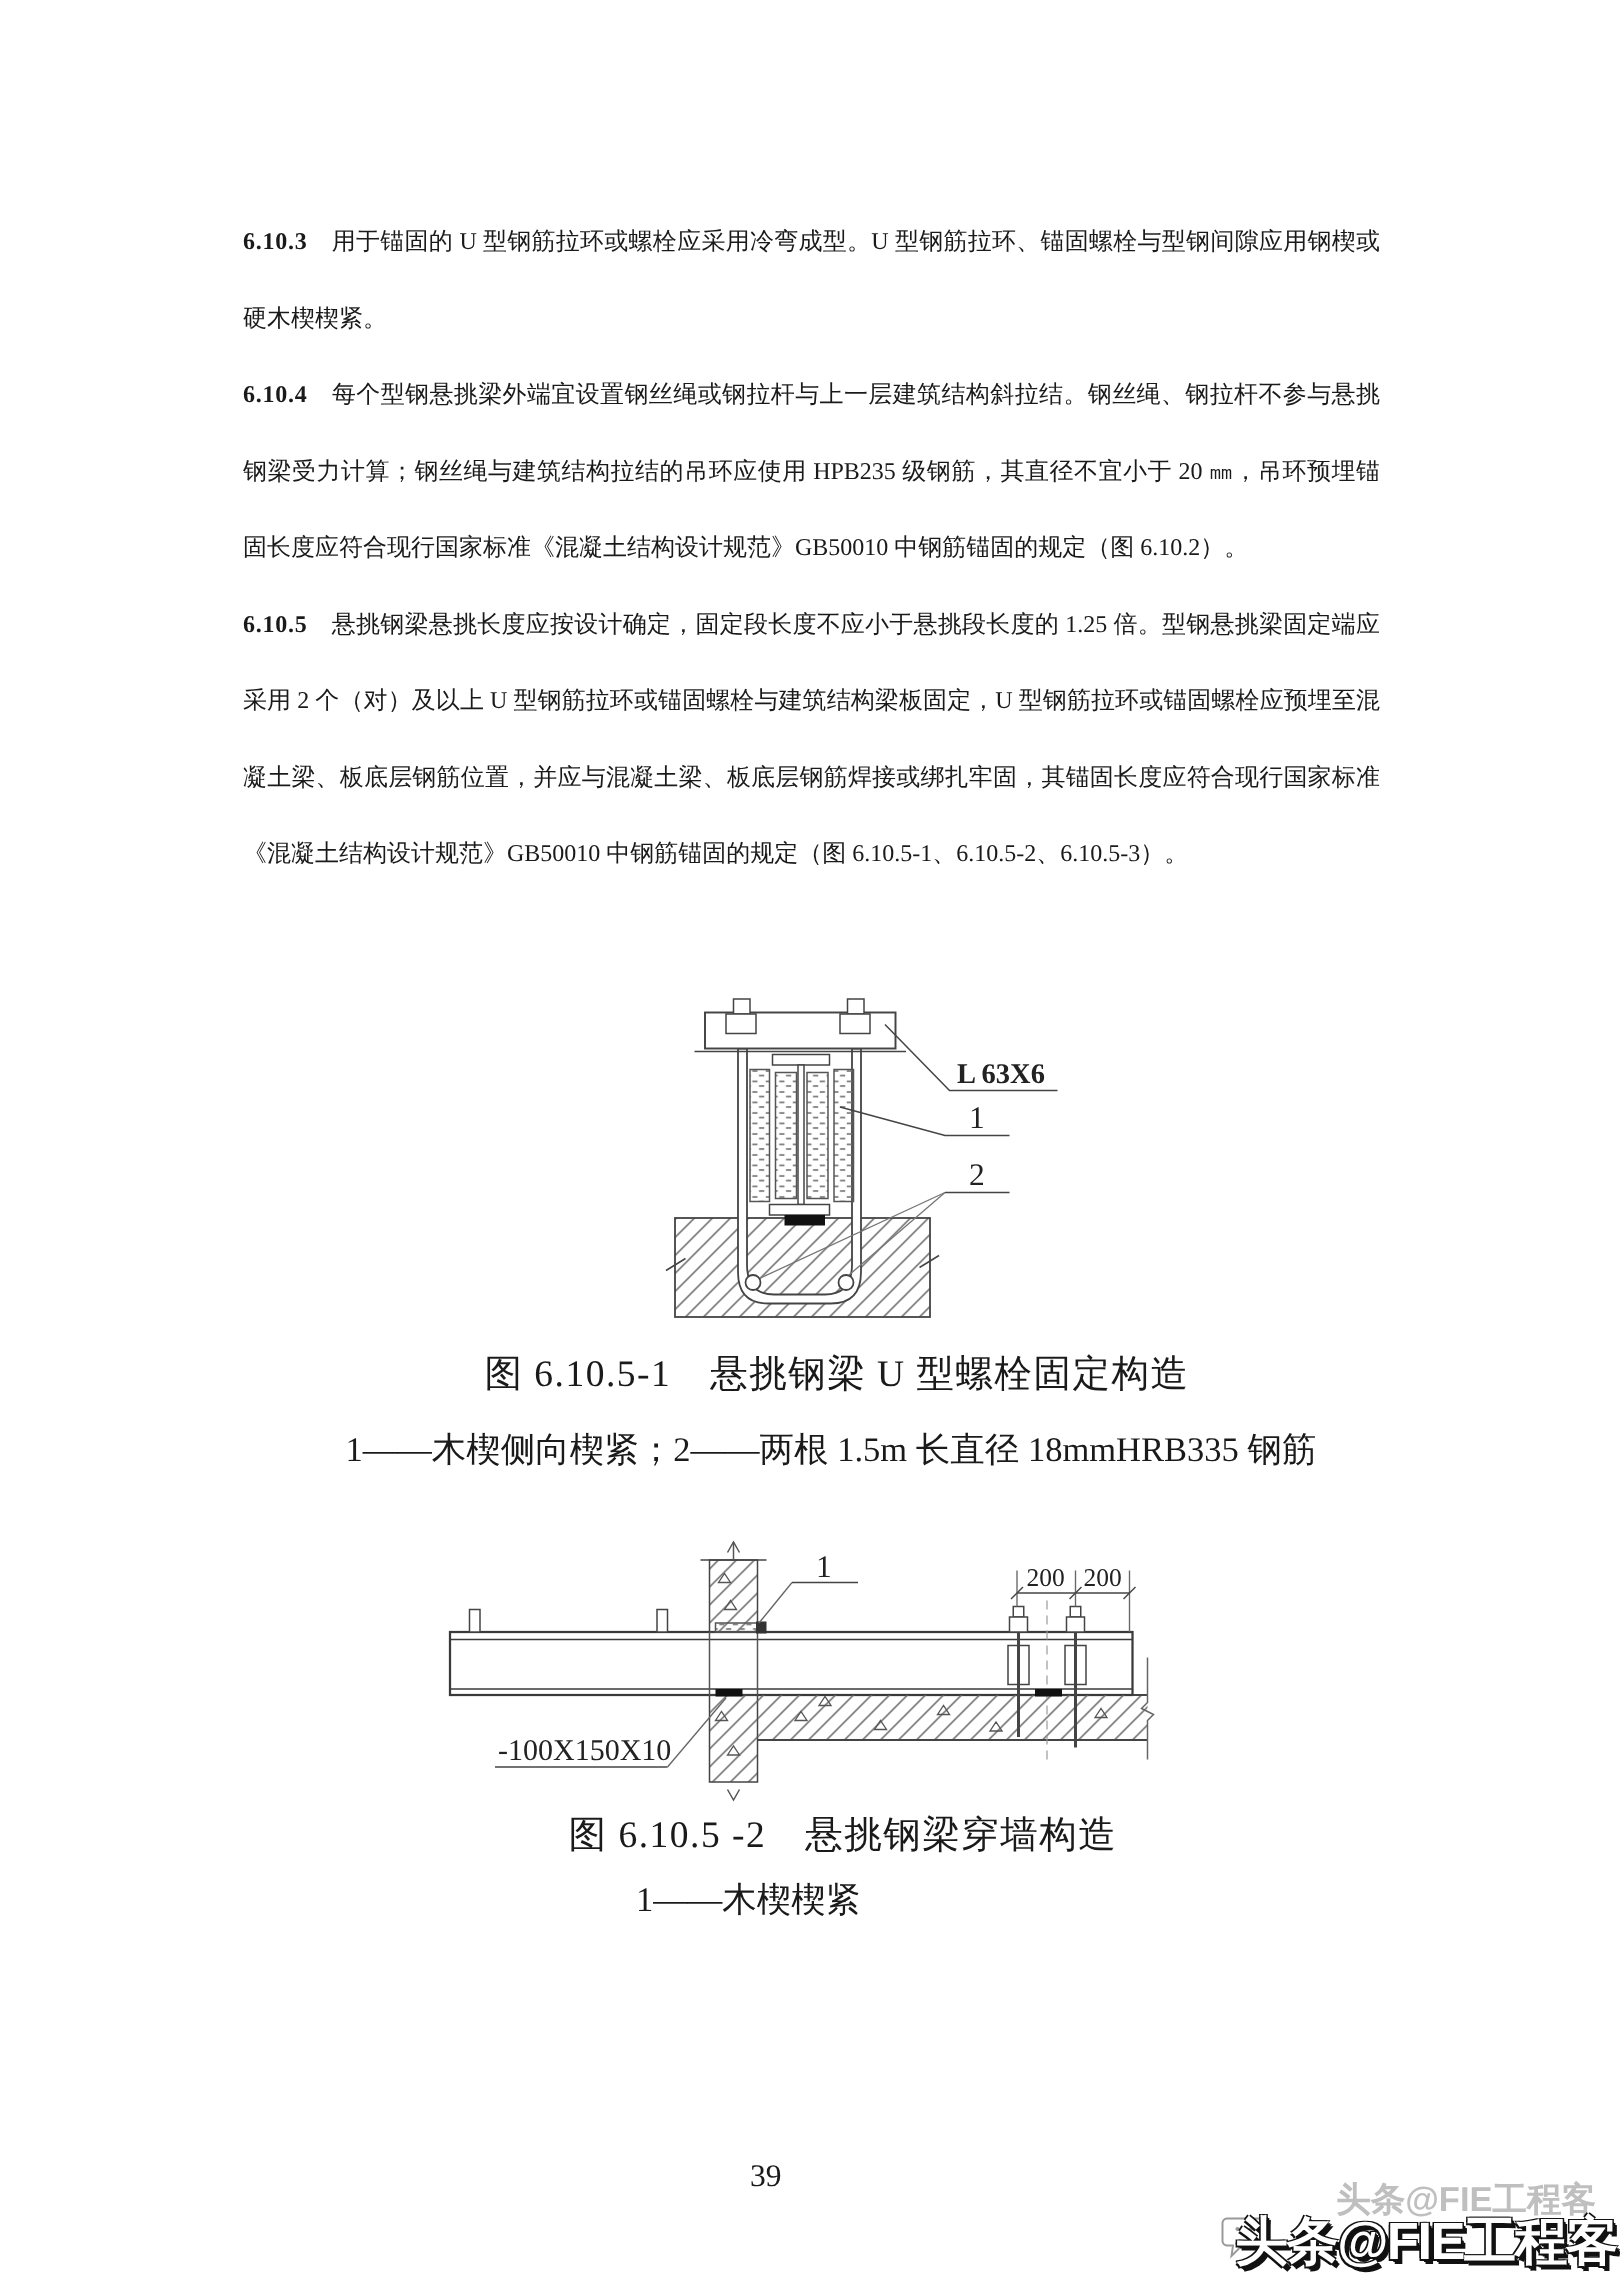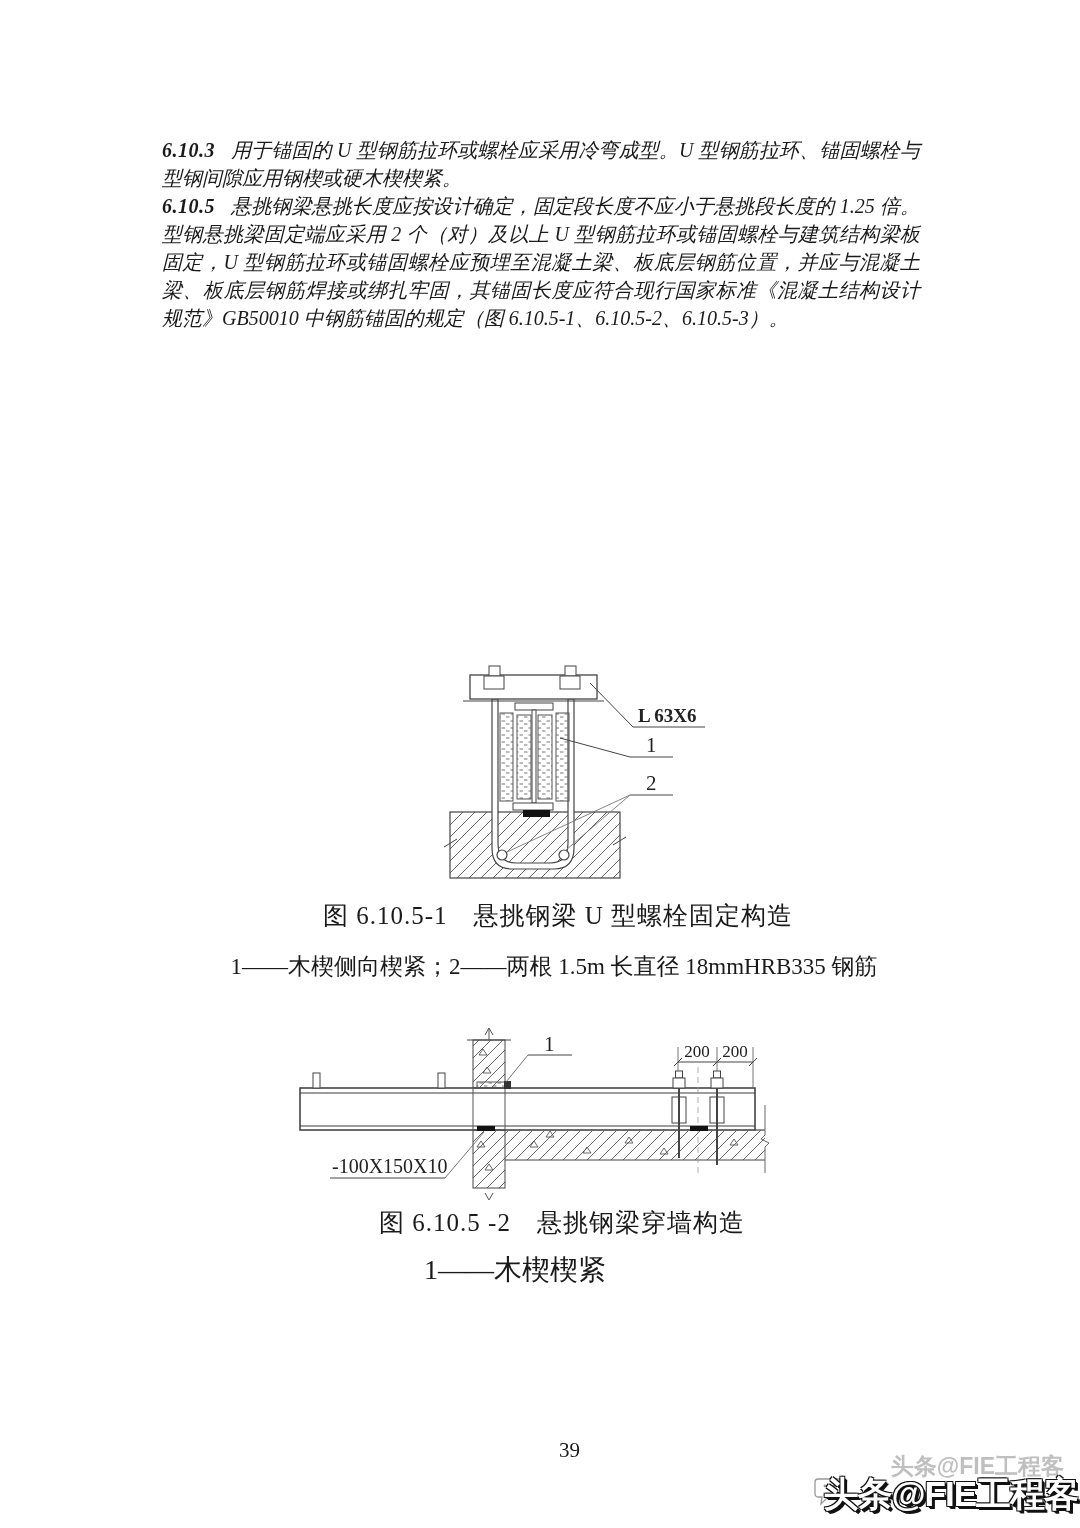--- a/index.html
+++ b/index.html
@@ -2,49 +2,50 @@
 <html><head>
 <meta charset="utf-8">
 <style>
   html,body{margin:0;padding:0;background:#ffffff;}
   .page{
     position:relative;width:1080px;height:1528px;background:#fff;overflow:hidden;
     font-family:"Liberation Serif","DejaVu Serif",serif;color:#1a1a1a;
   }
   .textblock{
     position:absolute;left:162px;top:136px;width:758px;
-    font-size:20px;line-height:28px;text-align:justify;font-style:italic;
+    font-size:16px;line-height:51px;text-align:justify;
   }
   .textblock p{margin:0;}
   .textblock b.num{font-weight:bold;margin-right:16px;letter-spacing:0.5px;}
   .figwrap{position:absolute;}
   .cap{position:absolute;left:0;width:100%;text-align:center;font-size:25px;letter-spacing:1px;}
   .legend{position:absolute;left:0;width:100%;text-align:center;font-size:23px;}
-  .legend2{position:absolute;font-size:28px;}
-  .pagenum{position:absolute;left:500px;top:1438px;width:80px;text-align:right;font-size:21px;}
+  .legend2{position:absolute;font-size:23px;}
+  .pagenum{position:absolute;left:500px;top:1438px;width:80px;text-align:left;font-size:21px;}
   svg text{font-family:"Liberation Serif","DejaVu Serif",serif;fill:#222;}
   .wm{position:absolute;right:0;bottom:0;width:260px;height:86px;text-align:center;}
   .wm-ghost{
     position:absolute;right:16px;bottom:46px;color:#bfbfbf;font-size:23px;font-weight:bold;
     white-space:nowrap;font-family:"Liberation Sans",sans-serif;letter-spacing:0;
   }
   .wm-main{
     position:absolute;right:2px;bottom:10px;font-size:35px;font-weight:bold;color:#ffffff;
     white-space:nowrap;font-family:"Liberation Sans",sans-serif;letter-spacing:-1px;
     text-shadow:3px 3px 0 #111,1px 1px 0 #111,-1px 1px 0 #111,1px -1px 0 #111,-1px -1px 0 #111,2px 2px 0 #111;
   }
   .wm-bubble{position:absolute;right:232px;bottom:22px;}
 </style>
 </head>
 <body>
 
 <div class="page">
 
   <div class="textblock">
     <p><b class="num">6.10.3</b><span>用于锚固的 U 型钢筋拉环或螺栓应采用冷弯成型。U 型钢筋拉环、锚固螺栓与型钢间隙应用钢楔或硬木楔楔紧。</span></p>
+    <p><b class="num">6.10.4</b><span>每个型钢悬挑梁外端宜设置钢丝绳或钢拉杆与上一层建筑结构斜拉结。钢丝绳、钢拉杆不参与悬挑钢梁受力计算；钢丝绳与建筑结构拉结的吊环应使用 HPB235 级钢筋，其直径不宜小于 20 ㎜，吊环预埋锚固长度应符合现行国家标准《混凝土结构设计规范》GB50010 中钢筋锚固的规定（图 6.10.2）。</span></p>
     <p><b class="num">6.10.5</b><span>悬挑钢梁悬挑长度应按设计确定，固定段长度不应小于悬挑段长度的 1.25 倍。型钢悬挑梁固定端应采用 2 个（对）及以上 U 型钢筋拉环或锚固螺栓与建筑结构梁板固定，U 型钢筋拉环或锚固螺栓应预埋至混凝土梁、板底层钢筋位置，并应与混凝土梁、板底层钢筋焊接或绑扎牢固，其锚固长度应符合现行国家标准《混凝土结构设计规范》GB50010 中钢筋锚固的规定（图 6.10.5-1、6.10.5-2、6.10.5-3）。</span></p>
   </div>
 
   <div class="figwrap" style="left:420px;top:663px;width:300px;height:230px;text-align:center;">
     <svg width="300" height="230" viewBox="0 0 300 230">
       <defs>
         <pattern id="chatch" width="12" height="12" patternUnits="userSpaceOnUse">
           <path d="M0,12 L12,0 M-3,3 L3,-3 M9,15 L15,9" stroke="#666" stroke-width="1" fill="none"></path>
         </pattern>
         <pattern id="whatch" width="9" height="7" patternUnits="userSpaceOnUse">

